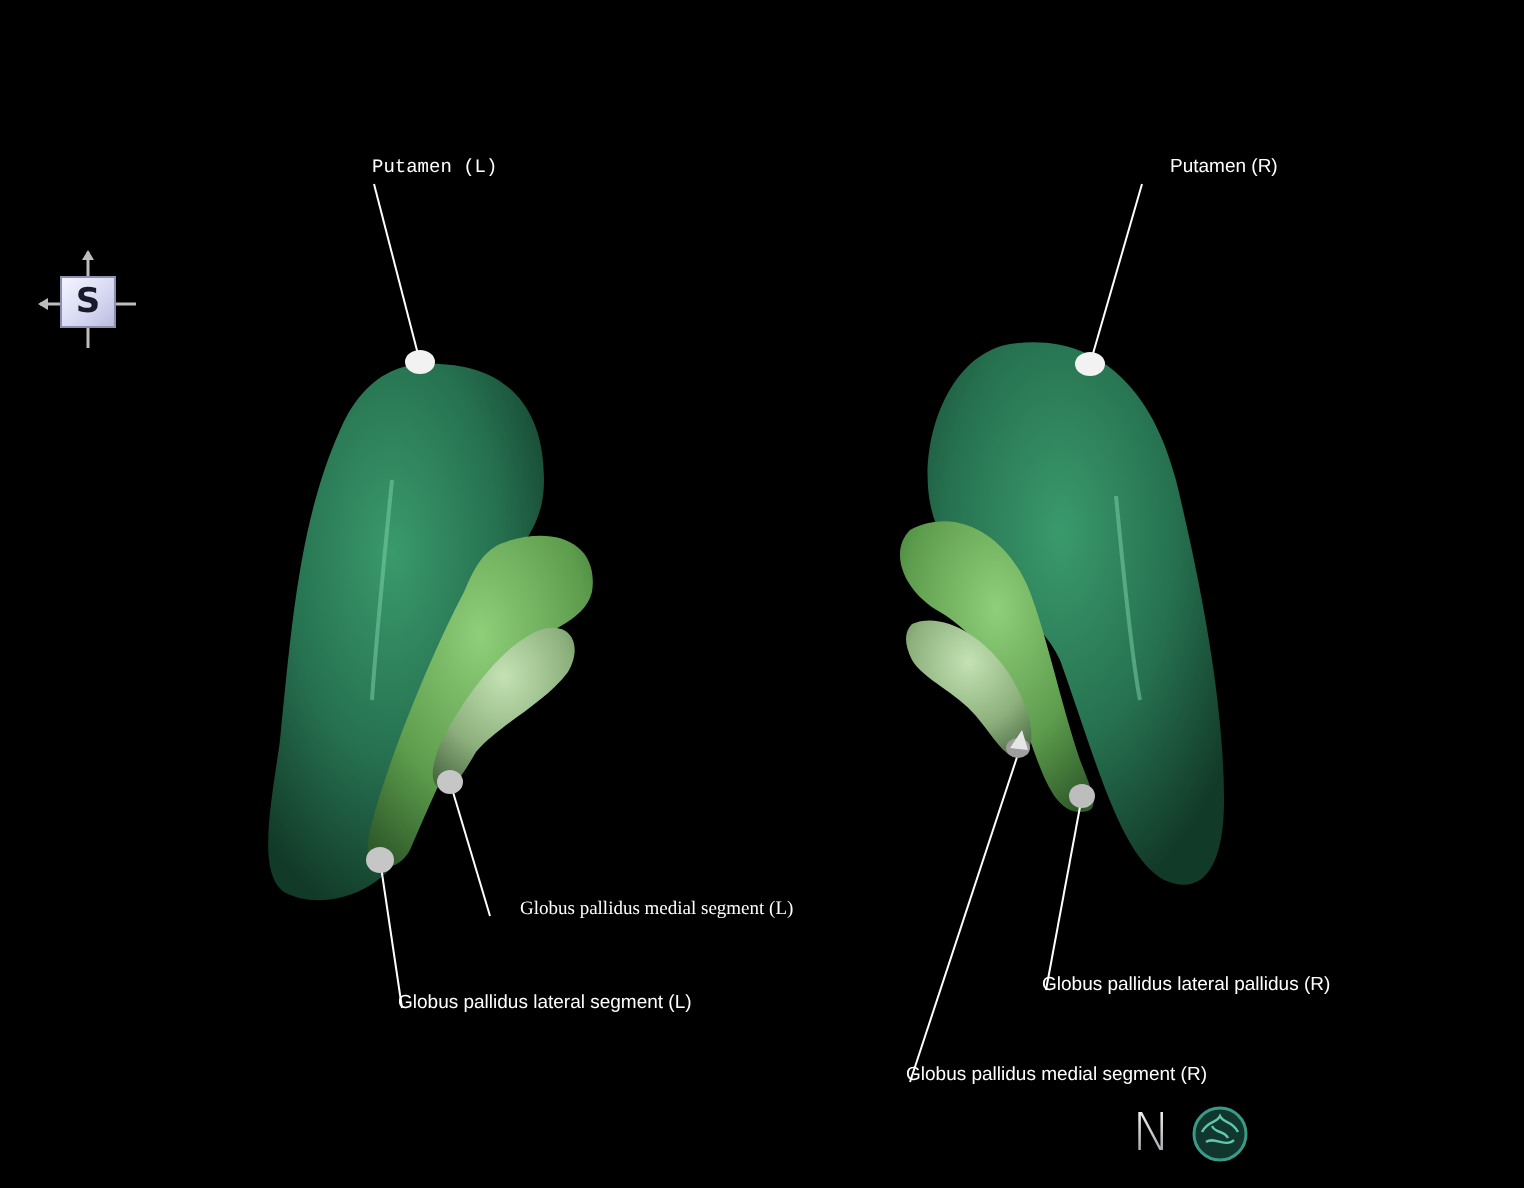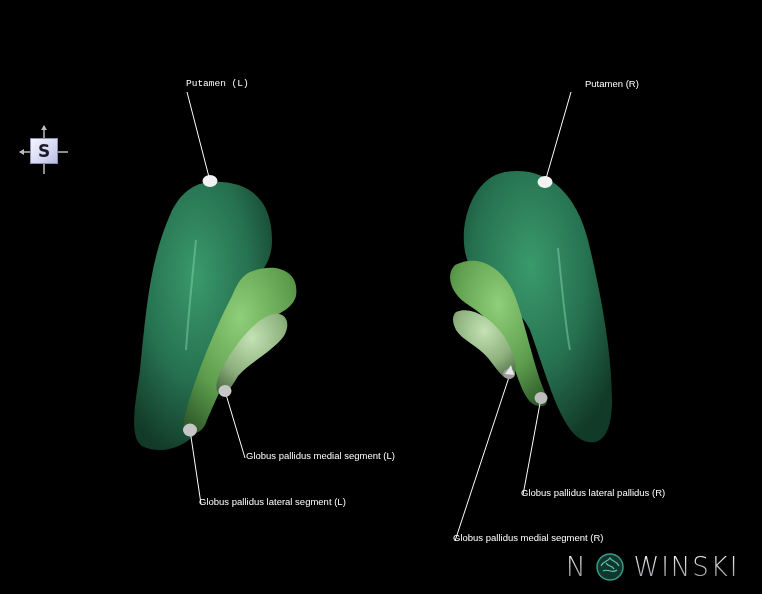--- a/index.html
+++ b/index.html
@@ -76,25 +76,24 @@
     <line x1="26" y1="2" x2="26" y2="50" stroke="#bdbdbd" stroke-width="1.5"></line>
     <line x1="2" y1="28" x2="50" y2="28" stroke="#bdbdbd" stroke-width="1.5"></line>
     <path d="M23,6 L26,1 L29,6 Z" fill="#bdbdbd"></path>
     <path d="M6,25 L1,28 L6,31 Z" fill="#bdbdbd"></path>
   </svg>
   <div class="box">S</div>
 </div>
 
 <div class="label" style="left:186px;top:78px;font-family:Liberation Mono, monospace;">Putamen (L)</div>
 <div class="label" style="left:545px;top:78px;margin-left:40px;">Putamen (R)</div>
-<div class="label" style="left:246px;top:450px;">Globus pallidus medial segment (L)</div>
+<div class="label" style="left:260px;top:450px;font-family:Liberation Serif, serif;">Globus pallidus medial segment (L)</div>
 <div class="label" style="left:199px;top:496px;">Globus pallidus lateral segment (L)</div>
 <div class="label" style="left:521px;top:487px;">Globus pallidus lateral pallidus (R)</div>
 <div class="label" style="left:453px;top:532px;">Globus pallidus medial segment (R)</div>
 
 <div id="logo">
   <span class="l">N</span>
   <svg width="30" height="30" viewBox="0 0 30 30">
     <circle cx="15" cy="15" r="13" fill="#10362e" stroke="#3a9a86" stroke-width="1.5"></circle>
     <path d="M6,14 C9,8 13,10 15,6 C17,10 21,8 24,14 M8,19 C12,16 18,22 22,18 M11,11 C13,15 17,13 19,17" stroke="#5fc7b0" stroke-width="1.2" fill="none"></path>
   </svg>
-  <span class="l">WINSKI</span>
 </div>
 
 </body></html>

